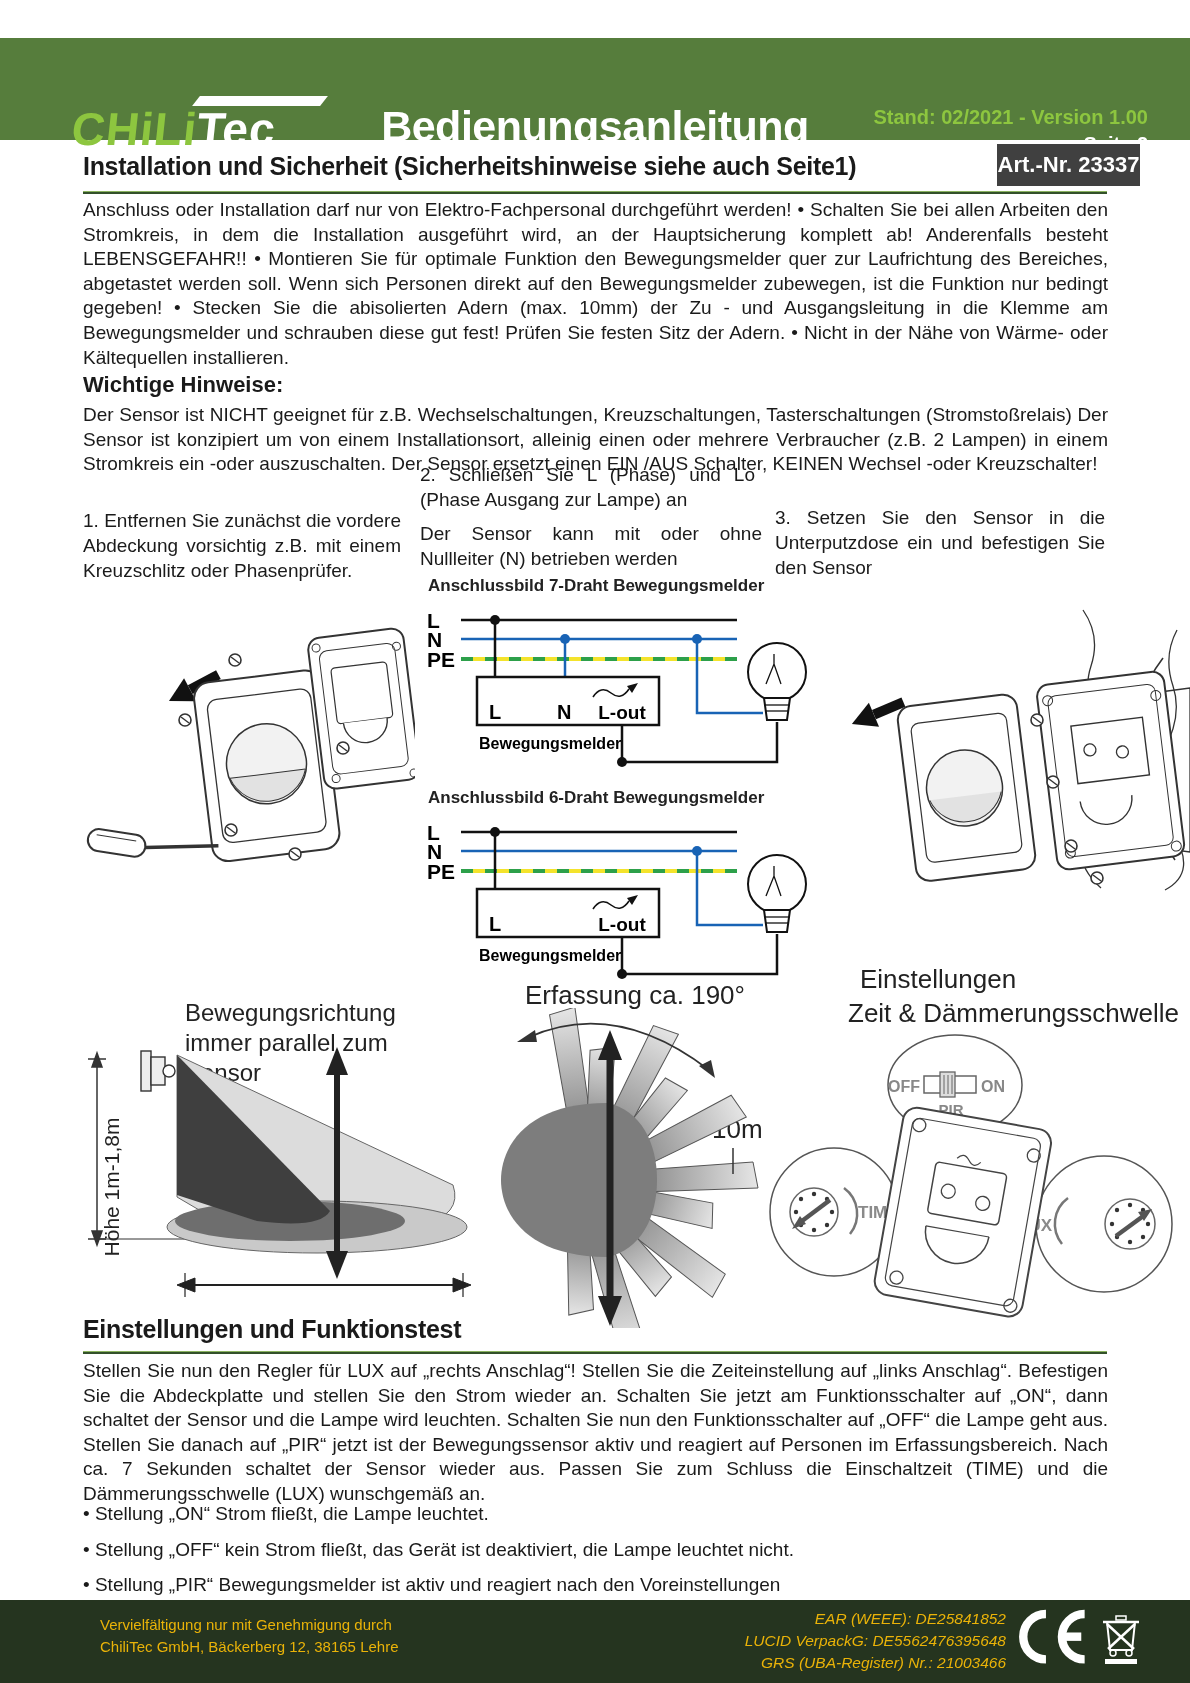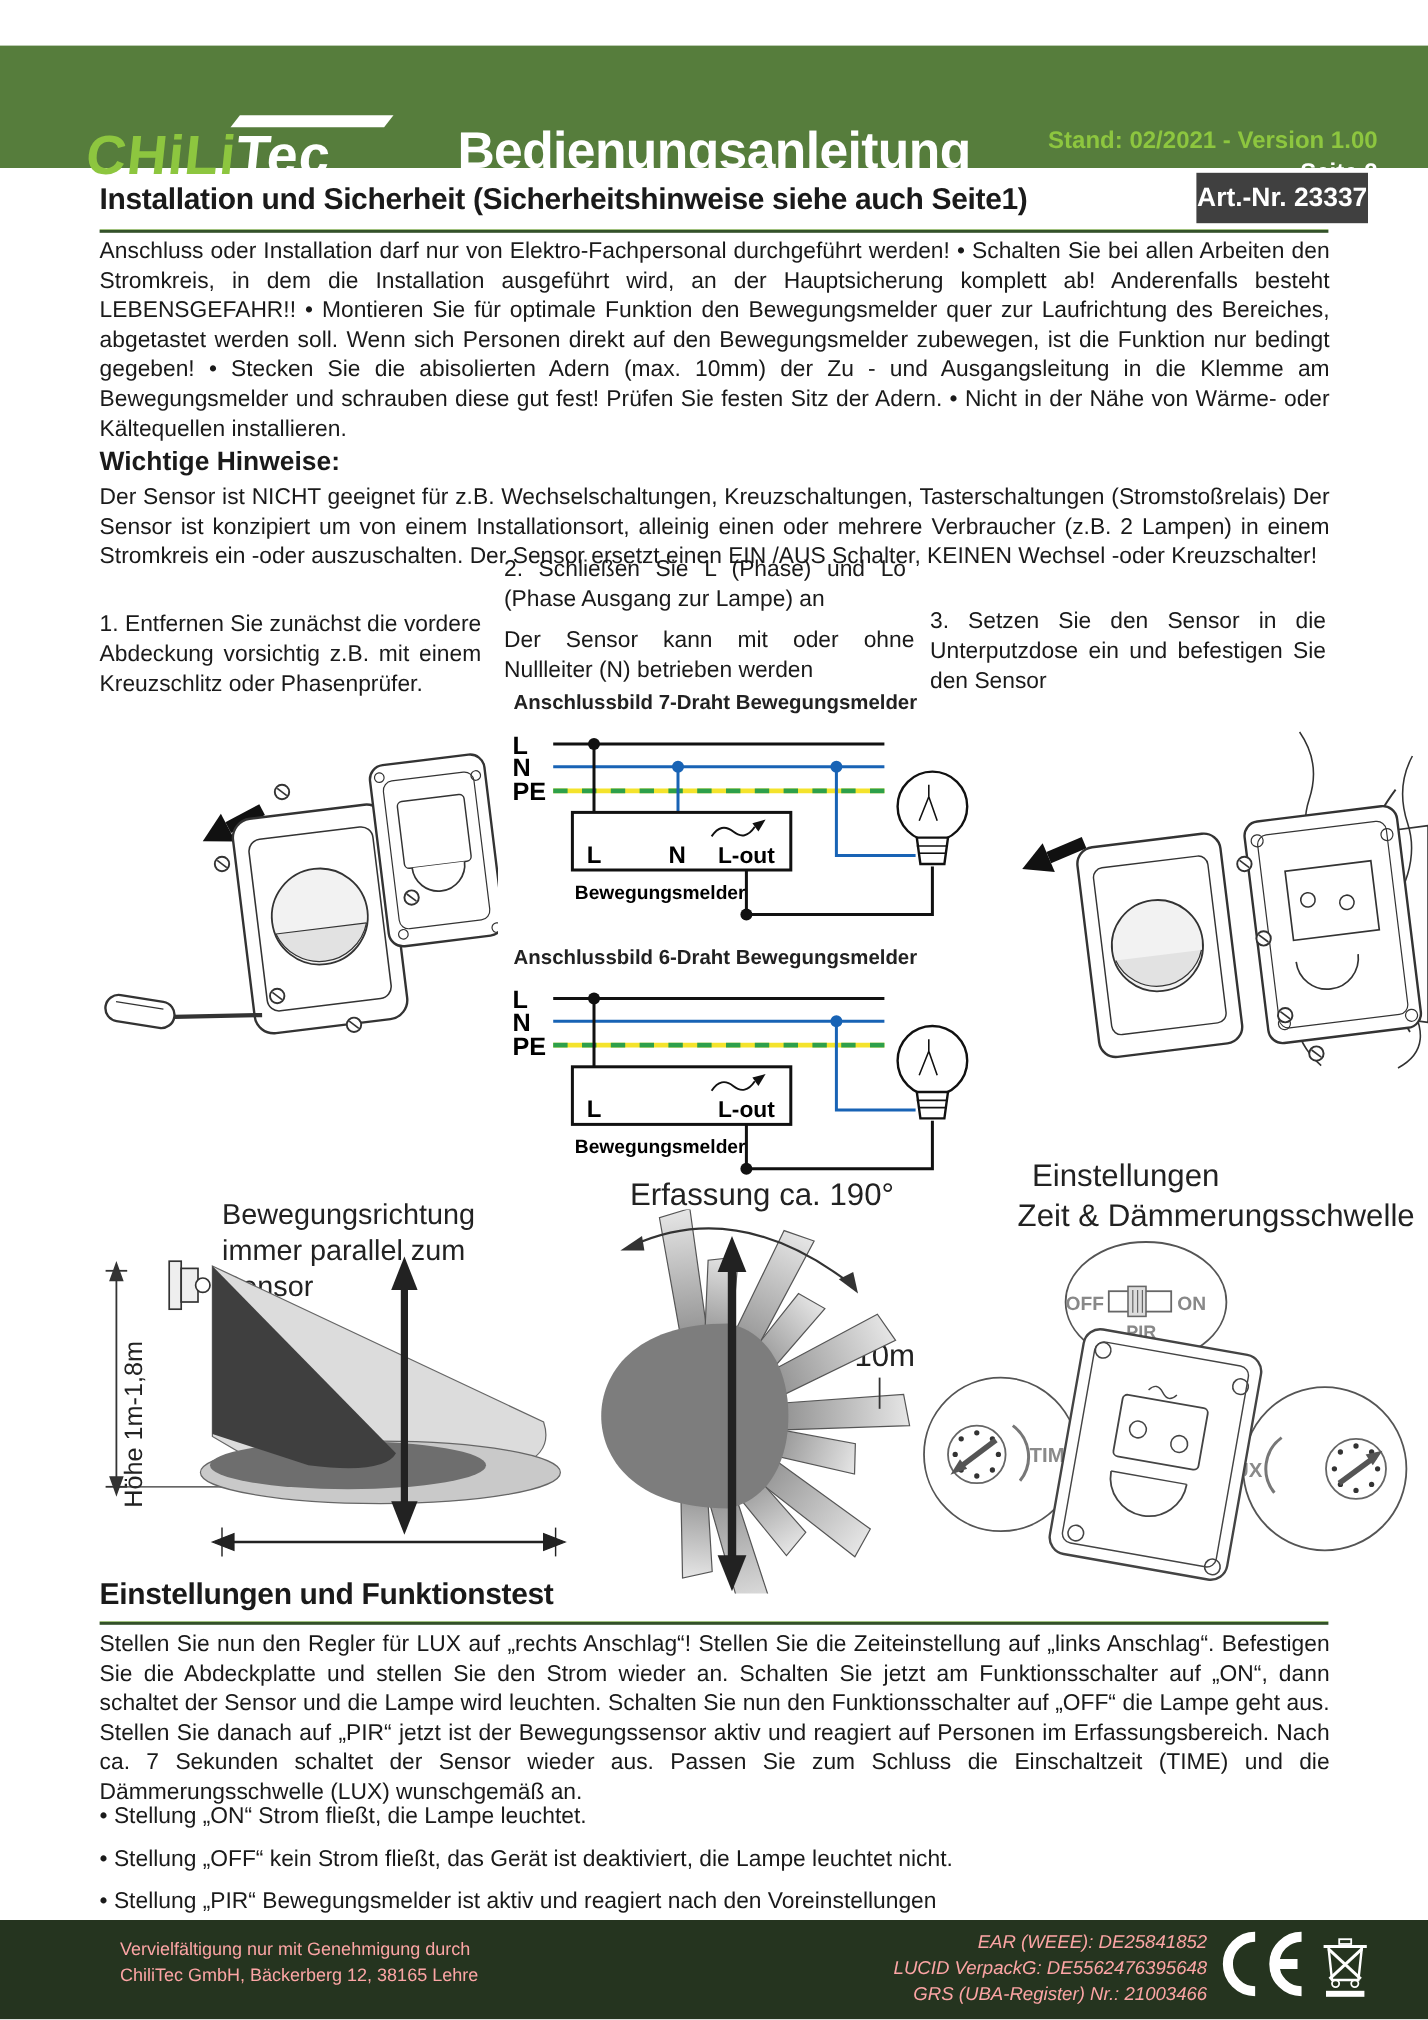--- a/index.html
+++ b/index.html
@@ -25,21 +25,21 @@
   .para{font-size:19px;line-height:24.6px;text-align:justify;}
   .h2{font-size:22px;font-weight:700;}
   .step{font-size:19px;line-height:25px;text-align:justify;}
   .figlabel{font-size:17px;font-weight:700;color:#222;}
   .caption{font-size:24px;line-height:30px;color:#222;}
   .caption-lg{font-size:26px;color:#222;white-space:nowrap;}
   #hoehe{left:100px;top:1262px;transform:rotate(-90deg);transform-origin:top left;
         width:150px;font-size:21px;line-height:24px;color:#222;text-align:center;white-space:nowrap;}
   .bullet{font-size:19px;white-space:nowrap;}
   
-  #footer{left:0;top:1600px;width:1190px;height:83px;background:#25341f;color:#fca5a5;}
+  #footer{left:0;top:1600px;width:1190px;height:83px;background:#25341f;color:#eab308;}
   #footer .fl{left:100px;top:14px;font-size:15px;line-height:22px;}
   #footer .fr{right:184px;top:8px;font-size:15.5px;line-height:22px;text-align:right;font-style:italic;}
   svg text{font-family:"Liberation Sans",sans-serif;}
 </style>
 </head>
 <body>
 
 <div id="page">
 
   <div id="topbar" class="abs">

